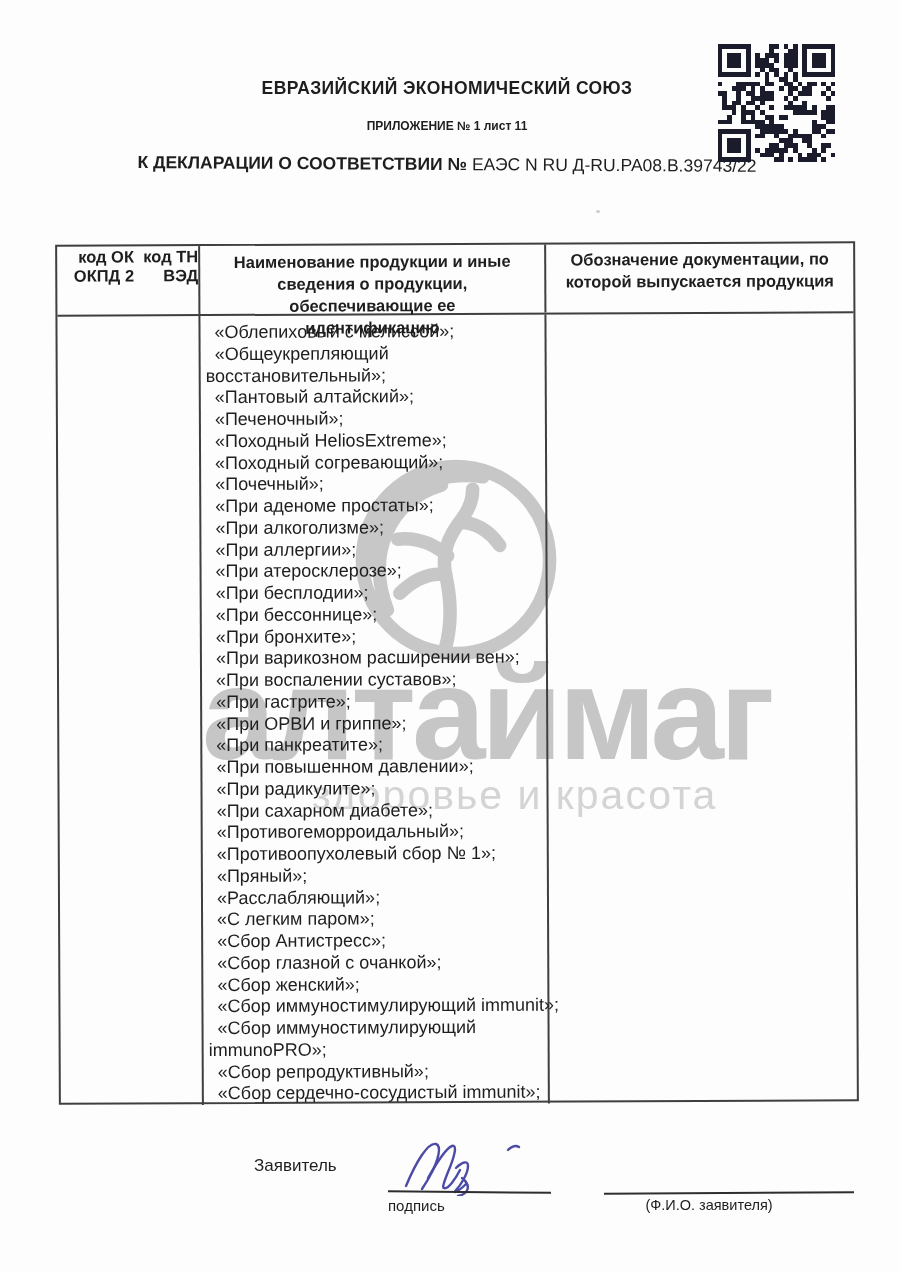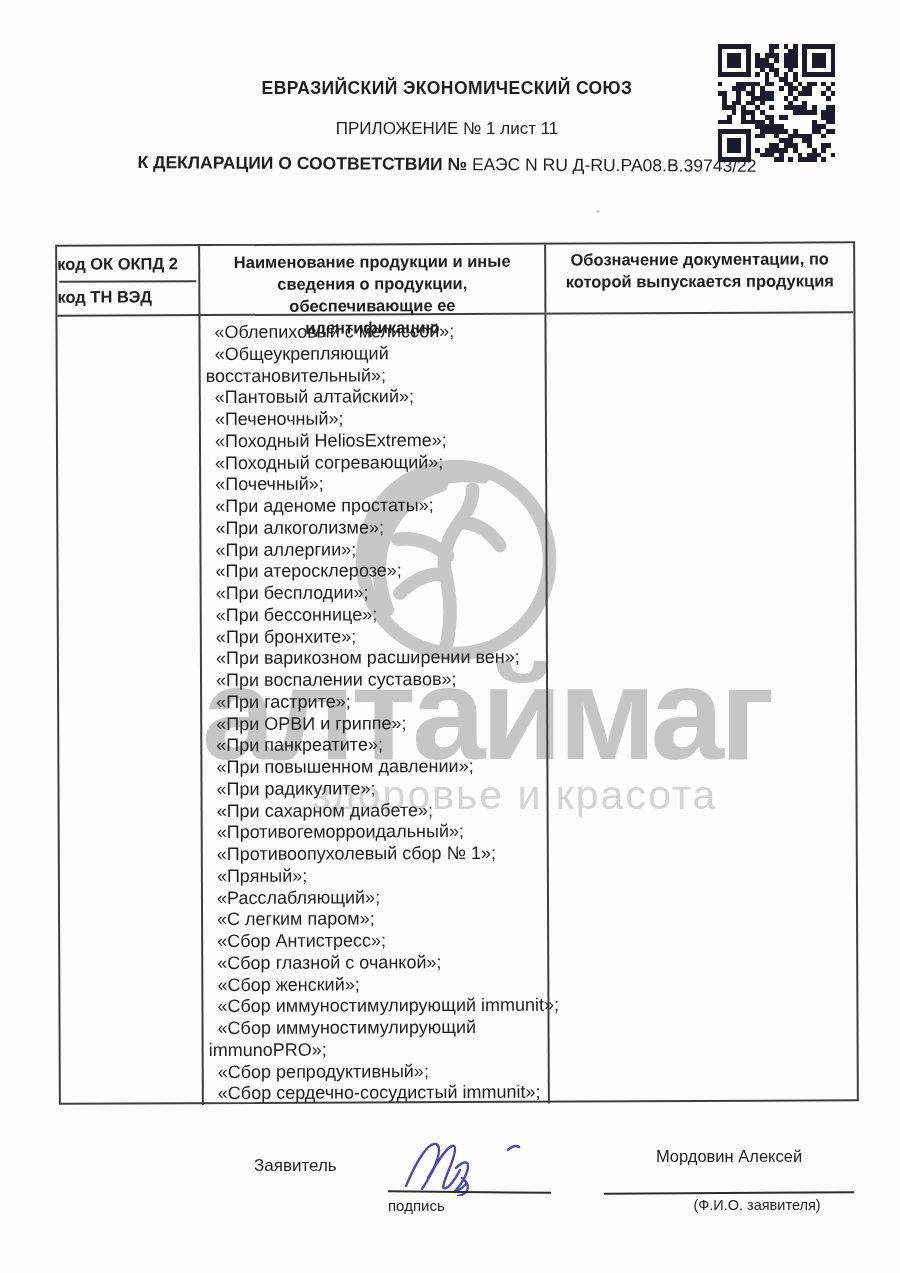--- a/index.html
+++ b/index.html
@@ -3,21 +3,21 @@
 <meta charset="utf-8">
 <style>
   html,body{margin:0;padding:0;background:#e8e8e8;}
   .sheet{
     position:relative;width:900px;height:1273px;background:#fdfdfd;
     font-family:"Liberation Sans",sans-serif;color:#1e1e1e;overflow:hidden;margin:0 auto;
   }
   
   .hdr{position:absolute;left:0;top:0;width:900px;z-index:3;}
   .h1{position:absolute;top:78px;left:0;width:894px;text-align:center;font-weight:bold;font-size:17.5px;letter-spacing:.4px;}
-  .h2{position:absolute;top:119px;left:0;width:894px;text-align:center;font-weight:normal;font-size:17px;}
+  .h2{position:absolute;top:119px;left:0;width:894px;text-align:center;font-weight:bold;font-size:12px;}
   .h3{position:absolute;top:154px;left:0;width:894px;text-align:center;font-size:17.5px;transform:rotate(.35deg);}
   .h3 .b{font-weight:bold;}
   .h3 .n{font-weight:normal;margin-left:5px;}
   
   .qr{position:absolute;left:716px;top:44px;width:121px;height:118px;z-index:4;}
   .qr svg{width:100%;height:100%;display:block;}
   
   .wm{position:absolute;inset:0;z-index:1;pointer-events:none;}
   .wm-logo{position:absolute;left:352px;top:456px;width:208px;height:208px;color:#c7c7c7;}
   .wm-title{position:absolute;left:202px;top:648px;font-size:132px;line-height:1;font-weight:bold;color:#c6c6c6;letter-spacing:-4px;white-space:nowrap;}
@@ -26,37 +26,37 @@
   .tbl{
     position:absolute;left:57px;top:243px;width:800px;height:860px;z-index:2;
     border:2px solid #3f3f3f;box-sizing:border-box;transform:rotate(-.25deg);
     display:flex;flex-direction:column;background:transparent;
   }
   .thead{display:flex;height:70px;border-bottom:2px solid #3f3f3f;box-sizing:border-box;flex:0 0 auto;}
   .tbody{display:flex;flex:1 1 auto;}
   .c1{width:143px;flex:0 0 143px;border-right:2px solid #3f3f3f;box-sizing:border-box;}
   .c2{width:346px;flex:0 0 346px;border-right:2px solid #3f3f3f;box-sizing:border-box;}
   .c3{flex:1 1 auto;}
-  .c1h{display:flex;flex-direction:column;justify-content:center;text-align:left;font-weight:bold;font-size:16.5px;}
+  .c1h{display:flex;flex-direction:row;justify-content:center;text-align:right;font-weight:bold;font-size:16.5px;}
   .c1h .divl{border-bottom:2px solid #3f3f3f;margin:4px 2px;}
   .c1h div{padding:1px 0;}
   .c2h{padding:5px 21px 0;text-align:center;font-weight:bold;font-size:16.5px;line-height:22px;}
   .c3h{padding:4px 14px 0;text-align:center;font-weight:bold;font-size:16.5px;line-height:22px;}
   .c2b{padding-top:6px;font-size:18px;line-height:21.75px;}
   .pl{padding-left:5px;white-space:nowrap;}
   .pl.first{padding-left:14px;}
   
   .foot{position:absolute;inset:0;z-index:3;}
   .applicant{position:absolute;left:254px;top:1156px;font-size:17px;}
   .sig{position:absolute;left:398px;top:1134px;width:132px;height:62px;}
   .sigline{position:absolute;left:388px;top:1191px;width:163px;border-top:2px solid #2e2e2e;transform:rotate(.6deg);}
   .sigcap{position:absolute;left:388px;top:1197px;width:163px;text-align:left;font-size:15px;}
   .nameblock{position:absolute;left:604px;top:1146px;width:250px;text-align:center;font-size:16.5px;line-height:21px;}
   .nameline{position:absolute;left:604px;top:1192px;width:250px;border-top:2px solid #2e2e2e;transform:rotate(-.3deg);}
-  .namecap{position:absolute;left:632px;top:1197px;width:250px;text-align:center;font-size:14.5px;}
+  .namecap{position:absolute;left:584px;top:1197px;width:250px;text-align:center;font-size:14.5px;}
   
   .speck{position:absolute;left:596px;top:210px;width:4px;height:3px;background:#aaa;border-radius:50%;opacity:.6;z-index:3;}
 </style>
 </head>
 <body>
 
 <div class="sheet">
 
   <div class="hdr">
     <div class="h1">ЕВРАЗИЙСКИЙ ЭКОНОМИЧЕСКИЙ СОЮЗ</div>
@@ -459,19 +459,18 @@
     <svg class="sig" viewBox="0 0 132 62" fill="none" stroke="#4c4ca6" stroke-width="2.4" stroke-linecap="round">
       <path d="M 8 52 C 18 28 30 8 38 10 C 44 12 40 26 34 38 C 30 46 26 52 24 55"></path>
       <path d="M 30 44 C 38 30 48 14 54 12 C 60 10 56 24 50 38 C 46 48 44 54 46 54 C 50 56 58 44 62 36"></path>
       <path d="M 58 34 C 64 28 70 26 70 32 C 70 40 62 52 58 56 C 54 60 60 58 68 50"></path>
       <path d="M 64 44 C 74 52 70 60 60 62"></path>
       <path d="M 110 16 C 114 12 118 11 121 13"></path>
     </svg>
     <div class="sigline"></div>
     <div class="sigcap">подпись</div>
     <div class="nameblock">
-      <div>Мордовин Алексей</div>
     </div>
     <div class="nameline"></div>
     <div class="namecap">(Ф.И.О. заявителя)</div>
   </div>
 
 </div>
 
 </body></html>

